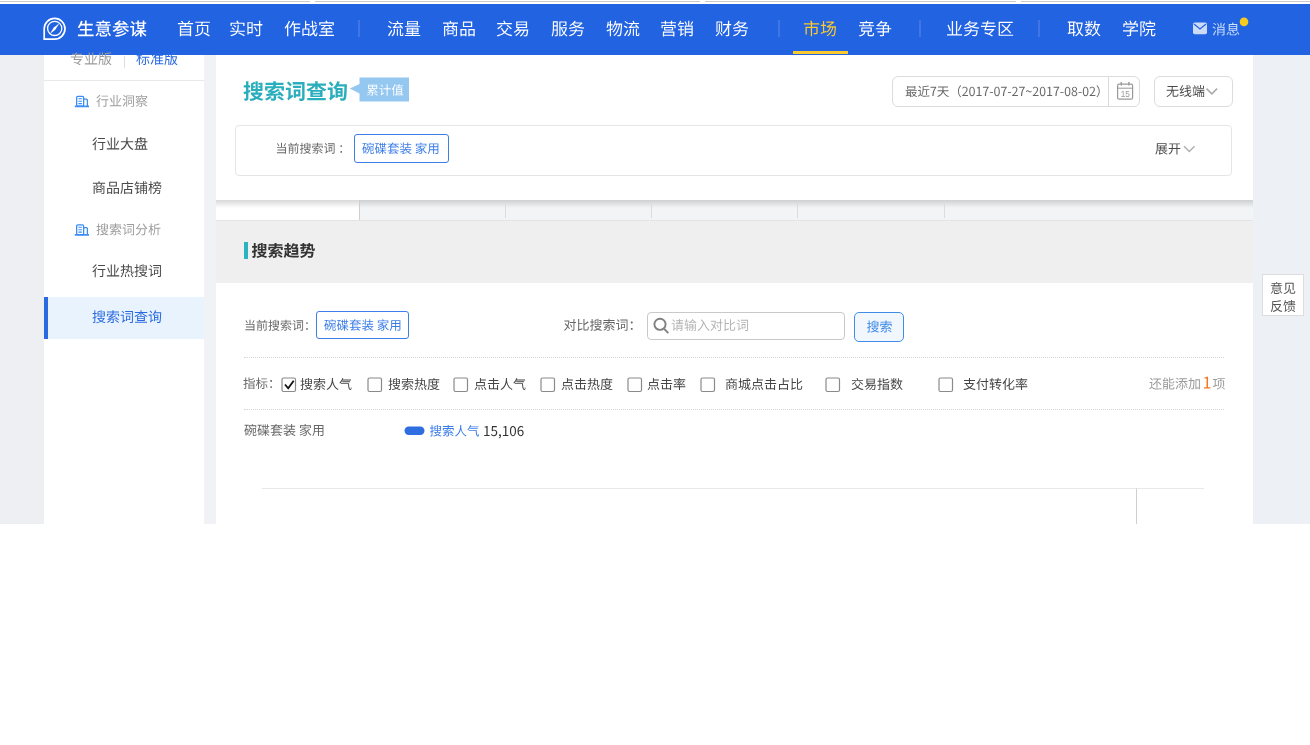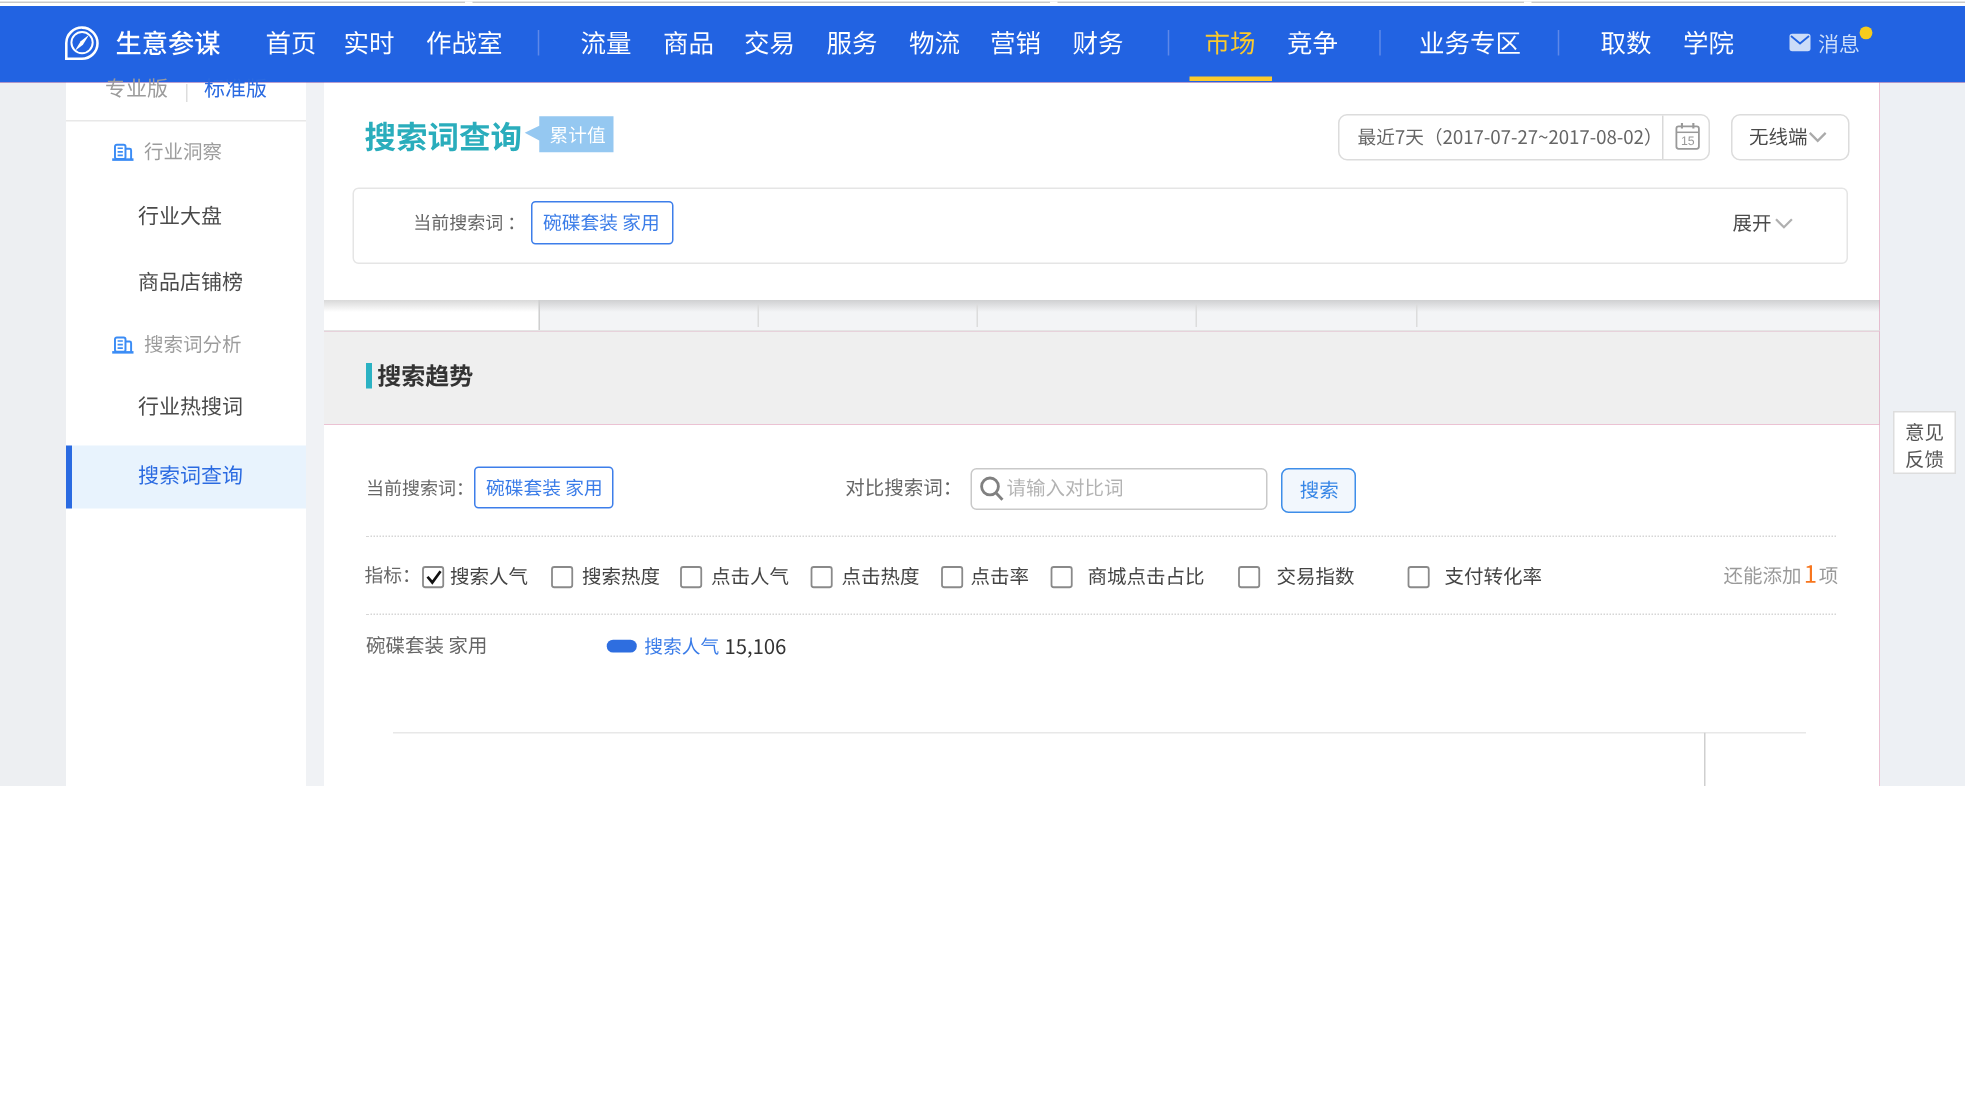--- a/index.html
+++ b/index.html
@@ -1,14 +1,14 @@
 <!DOCTYPE html>
 <html><head><meta charset="utf-8"><title>sycm</title><style>
 html,body{margin:0;padding:0;}
-#p{position:relative;width:1310px;height:524px;overflow:hidden;background:#be185d;font-family:"Liberation Sans",sans-serif;}
+#p{position:relative;width:1310px;height:524px;overflow:hidden;background:#14b8a6;font-family:"Liberation Sans",sans-serif;}
 .a{position:absolute;}
 #ov{position:absolute;left:0;top:0;}
 </style></head><body>
 <div id="p">
 <div class="a" style="left:0px;top:0px;width:1310px;height:5px;background:#ffffff;"></div>
 <div class="a" style="left:0px;top:1px;width:1310px;height:1.4px;background:#c9c9c9;"></div>
 <div class="a" style="left:310px;top:1px;width:5px;height:1.4px;background:#fff;"></div>
 <div class="a" style="left:700px;top:1px;width:5px;height:1.4px;background:#fff;"></div>
 <div class="a" style="left:1016px;top:1px;width:5px;height:1.4px;background:#fff;"></div>
 <div class="a" style="left:0px;top:4px;width:1310px;height:51px;background:#2263e2;"></div>

